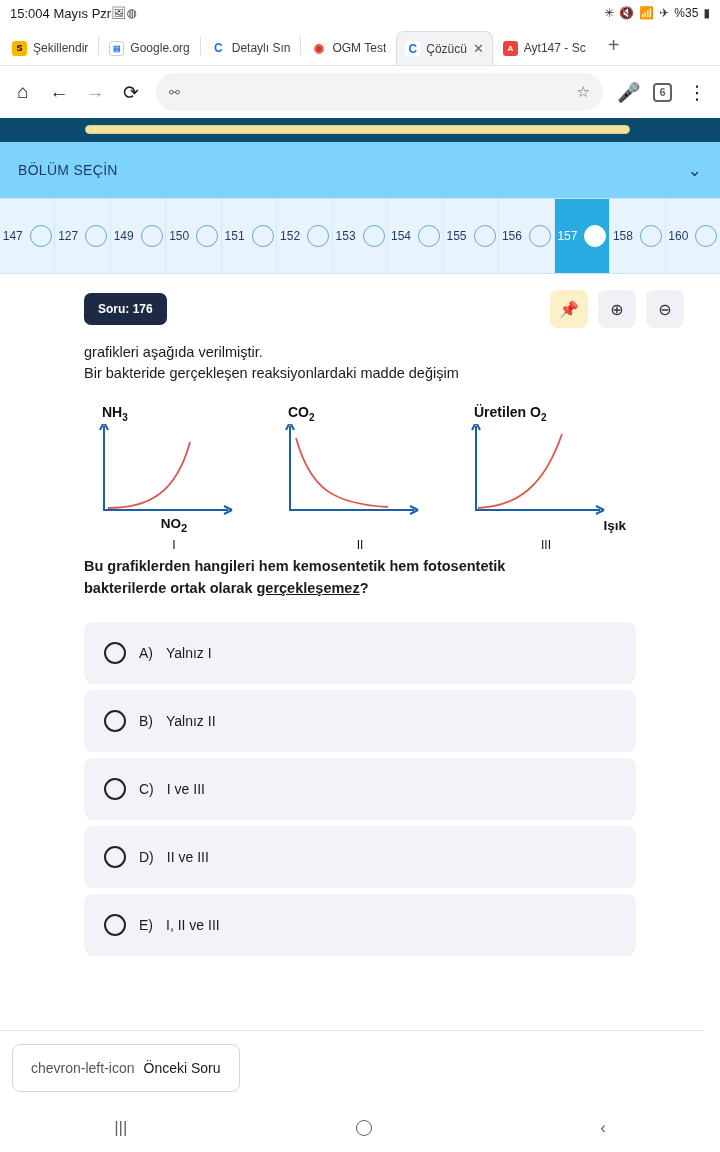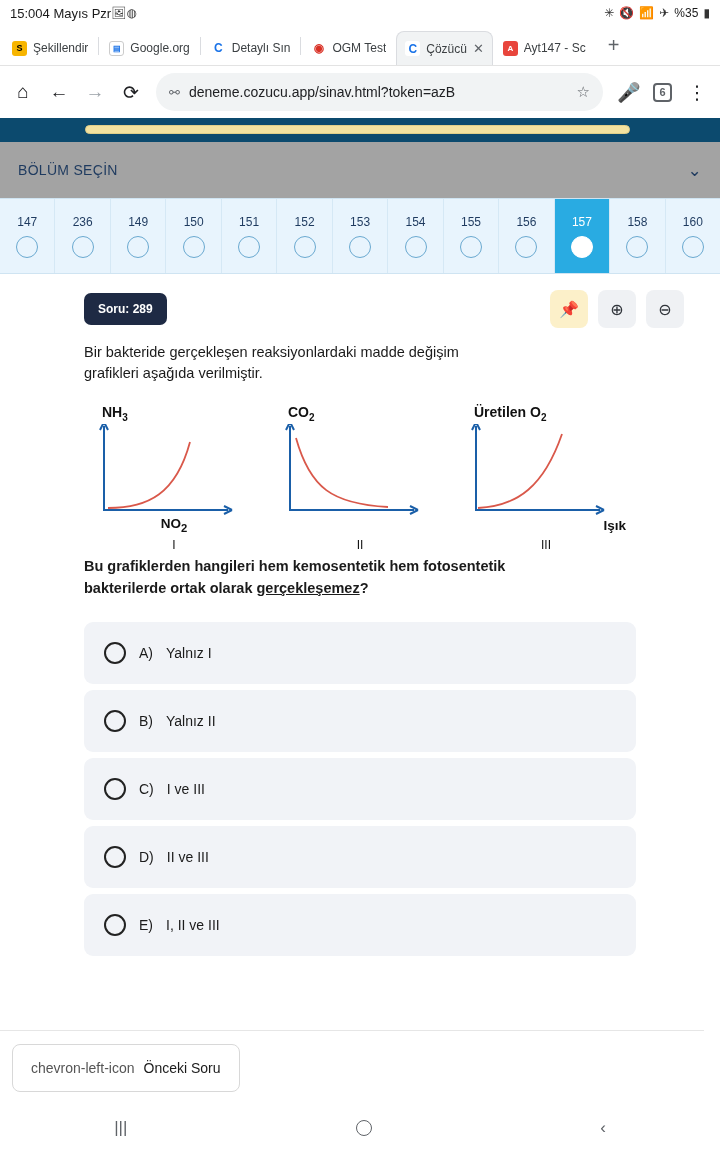--- a/index.html
+++ b/index.html
@@ -114,42 +114,42 @@
   .progress-outer {
     position: absolute;
     left: 85px; right: 90px; top: 7px;
     height: 9px;
     background: #f3e2a0;
     border-radius: 5px;
     border: 1px solid #e0cf8a;
   }
 
   .bolum {
-    background: #a3a3a3;
+    background: #7dd3fc;
     height: 56px;
     display: flex;
     align-items: center;
     padding: 0 18px;
     color: #1e3a5f;
     font-size: 14px;
     letter-spacing: .3px;
   }
   .bolum .chev { margin-left: auto; font-size: 17px; color: #1e3a5f; }
 
   .qnav {
     background: #e8f4fd;
     display: flex;
     height: 76px;
     border-top: 1px solid #cfe4f2;
     border-bottom: 1px solid #cfe4f2;
   }
   .qn {
     flex: 1;
     display: flex;
-    flex-direction: column;
+    flex-direction: row;
     align-items: center;
     justify-content: center;
     gap: 7px;
     font-size: 12px;
     color: #1e3a5f;
     border-right: 1px solid #d5e8f5;
   }
   .qn:last-child { border-right: none; align-items: center; }
   .qn .bubble {
     width: 22px; height: 22px;
@@ -337,21 +337,20 @@
   <div class="newtab">+</div>
 </div>
 
 <div class="omnirow">
   <span class="nav-ico">⌂</span>
   <span class="nav-ico">←</span>
   <span class="nav-ico" style="color:#9aa0a6;">→</span>
   <span class="nav-ico">⟳</span>
   <div class="urlbox">
     <span style="font-size:13px;color:#5f6368;">⚯</span>
-    <span class="url-text">deneme.cozucu.app/sinav.html?token=azB</span>
     <span class="star">☆</span>
   </div>
   <span class="nav-ico">🎤</span>
   <span class="tabcount">6</span>
   <span class="nav-ico">⋮</span>
 </div>
 
 <div class="page">
 
   <div class="topbar-dark">
@@ -362,21 +361,21 @@
     <span>BÖLÜM SEÇİN</span>
     <span class="chev">⌄</span>
   </div>
 
   <div class="qnav">
     <div class="qn">
       <span>147</span>
       <span class="bubble"></span>
     </div>
     <div class="qn">
-      <span>236</span>
+      <span>127</span>
       <span class="bubble"></span>
     </div>
     <div class="qn">
       <span>149</span>
       <span class="bubble"></span>
     </div>
     <div class="qn">
       <span>150</span>
       <span class="bubble"></span>
     </div>
@@ -413,31 +412,31 @@
       <span class="bubble"></span>
     </div>
     <div class="qn">
       <span>160</span>
       <span class="bubble"></span>
     </div>
   </div>
 
   <div class="qwrap">
     <div class="qhead">
-      <div class="qbadge">Soru: 289</div>
+      <div class="qbadge">Soru: 176</div>
       <div class="qtools">
         <div class="tool pin">📌</div>
         <div class="tool">⊕</div>
         <div class="tool">⊖</div>
       </div>
     </div>
 
     <div class="qbody">
+      <div>grafikleri aşağıda verilmiştir.</div>
       <div>Bir bakteride gerçekleşen reaksiyonlardaki madde değişim</div>
-      <div>grafikleri aşağıda verilmiştir.</div>
 
       <div class="graphs">
 
         <div class="graph">
           <div class="gtitle">
             <span>NH</span><sub>3</sub>
           </div>
           <svg class="axes" width="140" height="100" viewBox="0 0 140 100">
             <path d="M6 2 L6 86 L130 86" fill="none" stroke="#1a5fa8" stroke-width="2"></path>
             <path d="M6 -2 l-4 8 M6 -2 l4 8" fill="none" stroke="#1a5fa8" stroke-width="2"></path>

